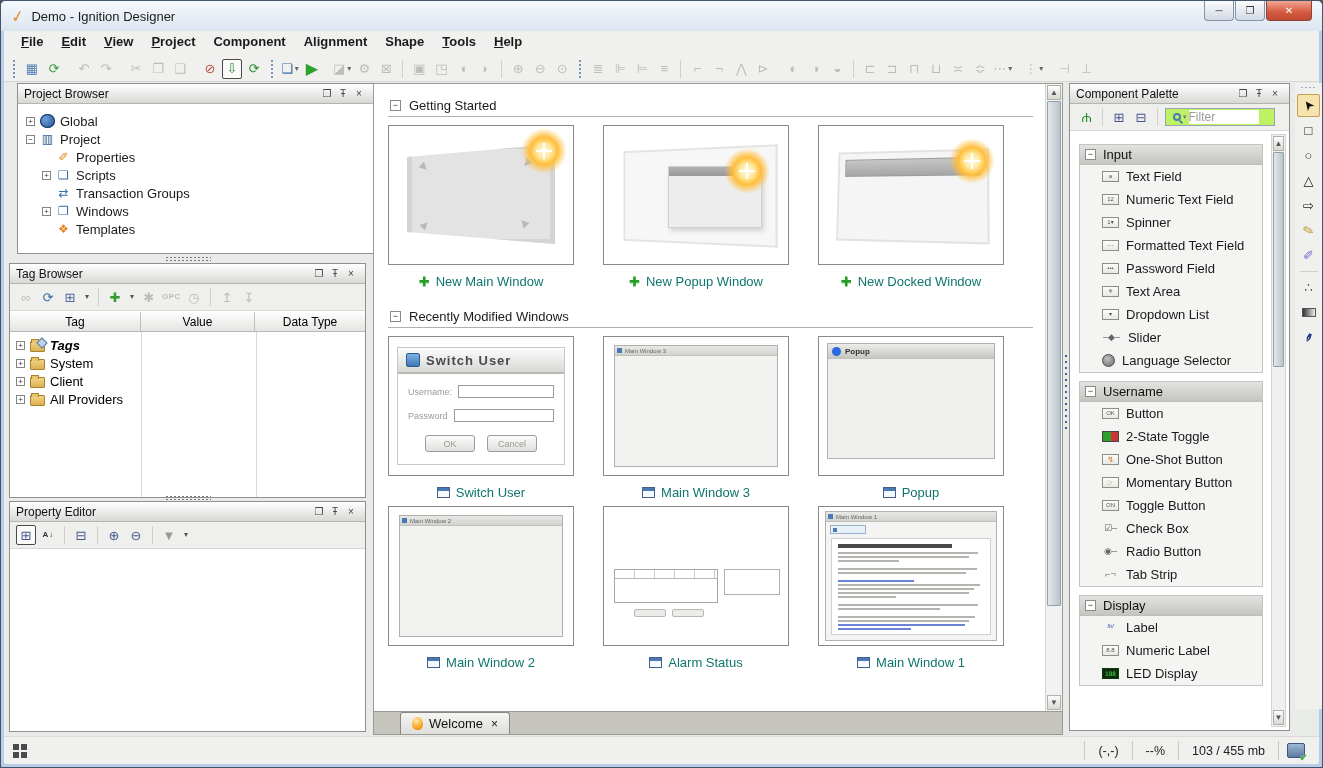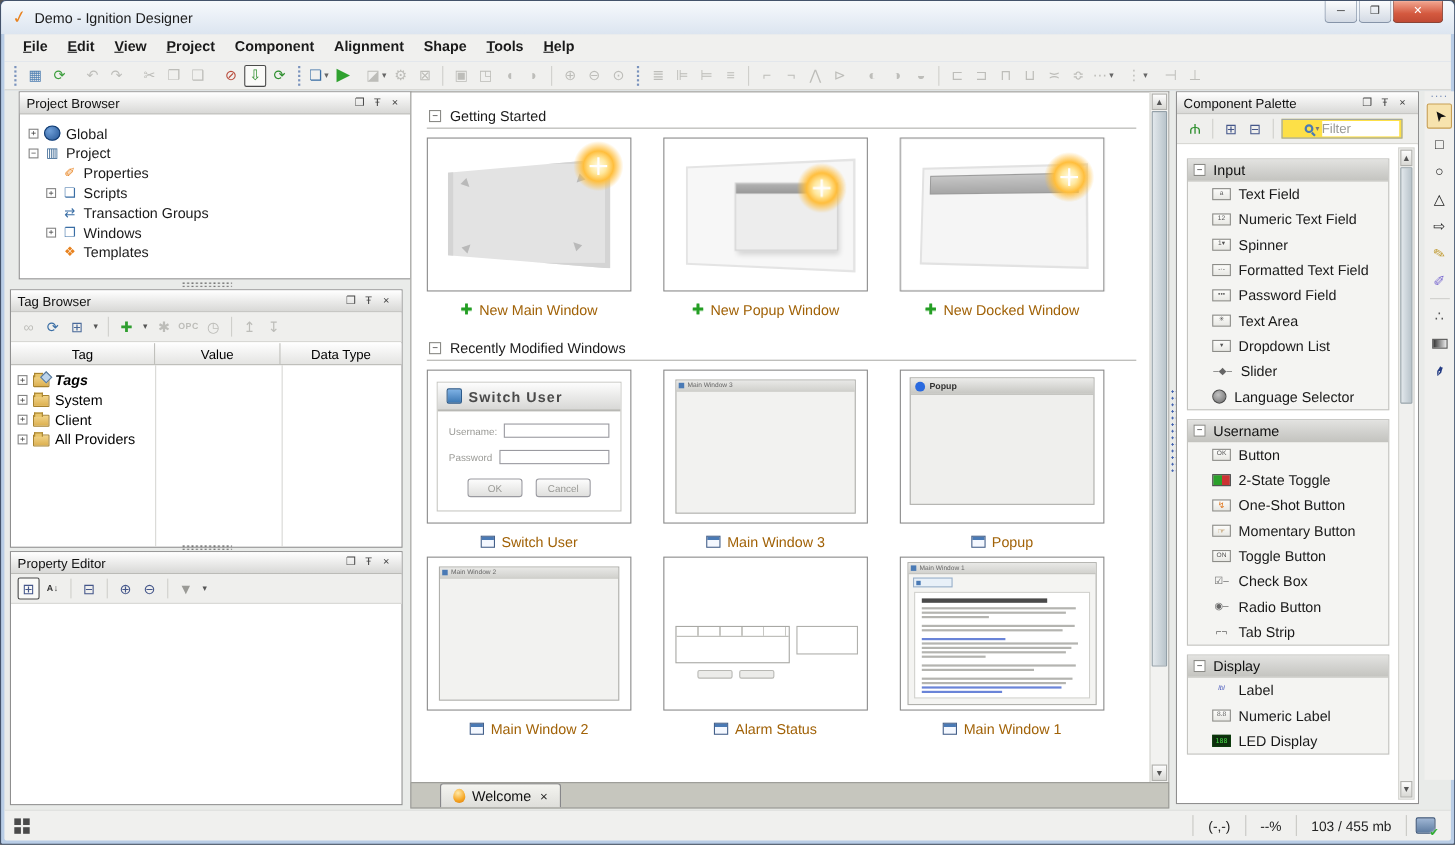--- a/index.html
+++ b/index.html
@@ -60,21 +60,21 @@
 
 .canvas{position:absolute;left:372px;top:82px;width:690px;height:628px;background:#fff;border:1px solid #9a9a96;border-bottom:none}
 .canvas-inner{position:absolute;left:0;top:0;right:17px;bottom:0;overflow:hidden;padding:10px 8px 0 13px}
 .sech{display:flex;align-items:center;gap:8px;font-size:13px;color:#1a1a1a;margin:4px 0 3px 3px}
 .cbox{width:11px;height:11px;border:1px solid #8a8a86;background:#fff;font-size:9px;line-height:9px;text-align:center;color:#333;flex:none}
 .sechr{height:1px;background:#b0b0ac;margin:2px 4px 8px 1px}
 .cards{display:flex;gap:29px;margin:2px 0 6px 1px}
 .card{width:186px}
 .thumbbox{width:186px;height:140px;border:1px solid #8a8a8a;background:#fff;position:relative;overflow:hidden}
 .cap{display:flex;align-items:center;justify-content:center;gap:6px;margin-top:8px;font-size:13px;height:16px}
-.cap-link{color:#a16207}
+.cap-link{color:#0f766e}
 .plus-ico{color:#249e24;font-size:13px;font-weight:bold;text-shadow:0 1px 0 #9ad49a}
 .win-ico{width:13px;height:11px;border:1px solid #44608a;background:linear-gradient(#4a7ab5 0 3px,#f4f8ff 3px);flex:none}
 
 .gshape{position:absolute;left:18px;top:18px;width:148px;height:100px;background:#e3e3e3;border:5px solid #d4d4d4;clip-path:polygon(0 13%,100% 0,100% 100%,0 88%)}
 .tri{position:absolute;color:#b9b9b9;font-size:13px;line-height:1}
 .burst{position:absolute;width:46px;height:46px;background:radial-gradient(circle,#fffbe8 0%,#ffe9a0 22%,#ffbe3c 42%,rgba(255,190,60,0) 70%)}
 .burst i{position:absolute;left:50%;top:50%;width:16px;height:2px;background:#fff;transform:translate(-50%,-50%)}
 .burst i.v{transform:translate(-50%,-50%) rotate(90deg)}
 .pp-outer{position:absolute;left:12px;top:22px;width:158px;height:96px;background:#f7f7f7;border:2px solid #e4e4e4;transform:perspective(260px) rotateY(-14deg)}
 .pp-inner{position:absolute;left:64px;top:40px;width:94px;height:62px;background:#ededed;border:1px solid #cfcfcf;box-shadow:2px 3px 5px rgba(0,0,0,.15)}
@@ -125,21 +125,21 @@
 .pi{min-width:17px;height:11px;border:1px solid #8c8c88;background:linear-gradient(#fcfcfa,#e8e8e4);font-size:6px;line-height:9px;text-align:center;color:#555;padding:0 1px;flex:none}
 .pi-bare{border:none;background:none;font-size:9px;color:#666;line-height:11px}
 .pi-globe{width:13px;height:13px;min-width:13px;border-radius:50%;border:1px solid #4a4a4a;background:radial-gradient(circle at 40% 35%,#c2c2c2,#6a6a6a);color:transparent}
 .pi-toggle2{background:linear-gradient(90deg,#2ba02b 0 8px,#cc3333 8px);border-color:#444;color:#fff;font-size:5px}
 .pi-multistate{color:#b03030;font-weight:bold;font-size:5px}
 .pi-oneshot{border-color:#8c8c88;color:#e07820;font-size:8px;line-height:10px}
 .pi-momentary{color:#b08040;font-size:8px;line-height:10px}
 .pi-msi{background:#3ecc3e;border-color:#2a8a2a;color:#0a4a0a;font-weight:bold;font-size:5px}
 .pi-led{background:#0d2d0d;border-color:#0a3a0a;color:#4ae24a;font-family:"DejaVu Sans Mono",monospace;font-size:6px}
 .pi-labeltxt{border:none;background:none;color:#4455bb;font-size:6px;font-style:italic}
-.filter-wrap{display:flex;align-items:center;width:110px;height:18px;border:1px solid #9aa4ae;background:#fde047;margin-left:2px;padding:0 20px;gap:2px}
+.filter-wrap{display:flex;align-items:center;width:110px;height:18px;border:1px solid #9aa4ae;background:#bef264;margin-left:2px;padding:0 7px;gap:2px}
 .mag{width:8px;height:8px;border:2px solid #4a7ab5;border-radius:50%;position:relative;flex:none}
 .mag::after{content:"";position:absolute;width:4px;height:2px;background:#4a7ab5;transform:rotate(45deg);left:4px;top:6px}
 .filter-wrap .dd2{font-size:7px;color:#777}
 .filter-input{border:none;outline:none;width:70px;font-size:12px;color:#333;font-family:inherit}
 .filter-input::placeholder{color:#9a9a96}
 
 .shapebar{position:absolute;left:1294px;top:82px;width:27px;height:626px;background:#f0f0ee;display:flex;flex-direction:column;align-items:center;padding-top:2px;gap:2px}
 .sh-dots{color:#3a5a9a;font-size:9px;line-height:5px;letter-spacing:1px;height:7px}
 .sh-item{width:23px;height:23px;display:flex;align-items:center;justify-content:center;border:1px solid transparent;border-radius:2px}
 .sh-item .glyph{font-size:13px;color:#222;line-height:1}

